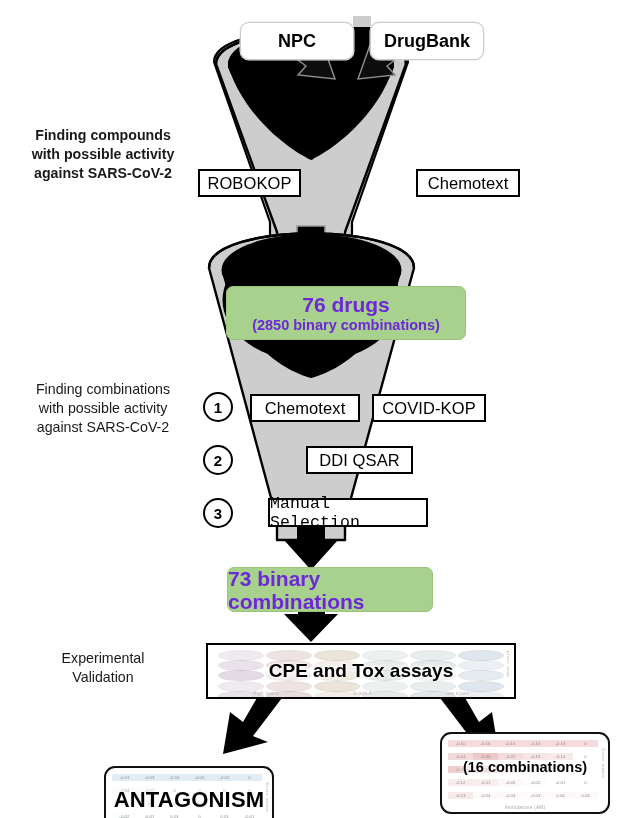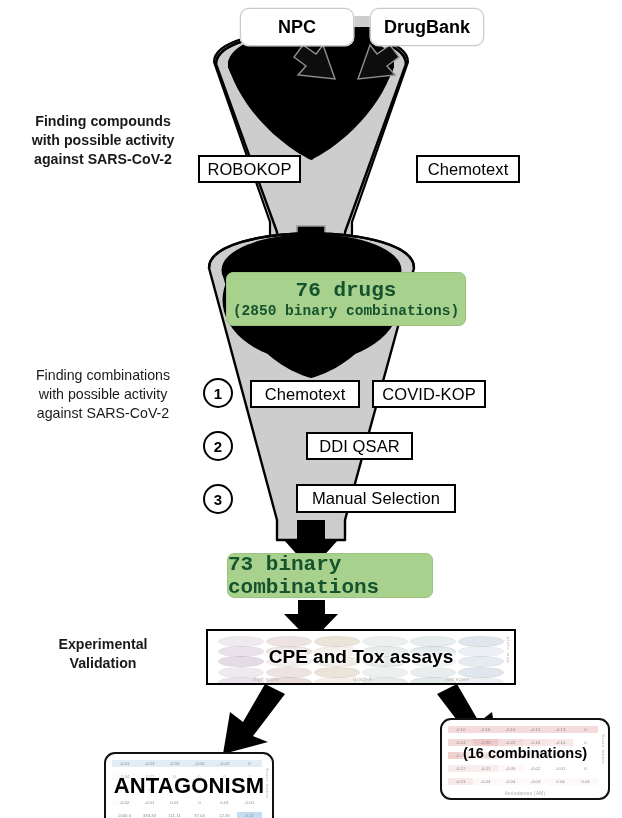--- a/index.html
+++ b/index.html
@@ -6,21 +6,21 @@
   body{
     width:622px;height:818px;
     background:#ffffff;
     font-family:"Liberation Sans", sans-serif;
     overflow:hidden;
     position:relative;
   }
   #stage{position:absolute;left:0;top:0;width:622px;height:818px;}
   #svg-layer{position:absolute;left:0;top:0;width:622px;height:818px;}
 
-  .abs{position:absolute;box-sizing:border-box;}
+  .abs{position:absolute;box-sizing:border-box;margin-top:14px;}
 
   
   .side-label{
     text-align:center;
     font-size:14.2px;
     line-height:19px;
     color:#1a1a1a;
     font-family:"Liberation Sans", sans-serif;
     white-space:pre-line;
   }
@@ -48,23 +48,22 @@
     z-index:8;
     box-shadow:0 0 0 .5px #e6e6e6;
   }
 
   
   .greenbox{
     background:#a9d18e;
     border:1px solid #9ac47e;
     border-radius:7px;
     display:flex;flex-direction:column;align-items:center;justify-content:center;
-    color:#14532d;
+    color:#6d28d9;
     z-index:9;
-    font-family:Liberation Mono, monospace;
   }
   .greenbox .big{font-weight:bold;font-size:21px;line-height:23px;}
   .greenbox .small{font-weight:bold;font-size:14.5px;line-height:18px;}
 
   
   .numcircle{
     width:30px;height:30px;border-radius:50%;
     border:2.4px solid #000;background:#fff;
     display:flex;align-items:center;justify-content:center;
     font-weight:bold;font-size:15px;color:#000;
@@ -192,21 +191,21 @@
   </svg>
 
   <div class="abs side-label" style="left:8px;top:112px;width:190px;font-weight:bold;">Finding compounds
 with possible activity
 against SARS-CoV-2</div>
 
   <div class="abs side-label" style="left:8px;top:366px;width:190px;">Finding combinations
 with possible activity
 against SARS-CoV-2</div>
 
-  <div class="abs side-label" style="left:18px;top:635px;width:170px;font-weight:bold;">Experimental
+  <div class="abs side-label" style="left:18px;top:635px;width:170px;">Experimental
 Validation</div>
 
   <div class="abs srcbox" style="left:240px;top:8px;width:114px;height:38px;">
     <span>NPC</span>
   </div>
   <div class="abs mbox" style="left:198px;top:155px;width:103px;height:28px;">
     <span>ROBOKOP</span>
   </div>
 
   <div class="abs srcbox" style="left:370px;top:8px;width:114px;height:38px;">
@@ -233,21 +232,21 @@
 
   <div class="abs mbox" style="left:250px;top:380px;width:110px;height:28px;">
     <span>Chemotext</span>
   </div>
   <div class="abs mbox" style="left:372px;top:380px;width:114px;height:28px;">
     <span>COVID-KOP</span>
   </div>
   <div class="abs mbox" style="left:306px;top:432px;width:107px;height:28px;">
     <span>DDI QSAR</span>
   </div>
-  <div class="abs mbox" style="left:296px;top:484px;width:160px;height:29px;">
+  <div class="abs mbox" style="left:268px;top:484px;width:160px;height:29px;font-family:Liberation Mono, monospace;">
     <span>Manual Selection</span>
   </div>
 
   <div class="abs greenbox" style="left:227px;top:553px;width:206px;height:45px;">
     <span class="big">73 binary combinations</span>
   </div>
 
   <div class="abs" id="cpe-box" style="left:206px;top:629px;width:310px;height:56px;">
     <div id="cpe-plate">
         <div class="well" style="left: 10px; top: 5px; width: 44px; height: 9px; background: rgb(205, 185, 207); opacity: 0.3; border: 0.6px solid rgba(150, 150, 150, 0.35);"></div>

